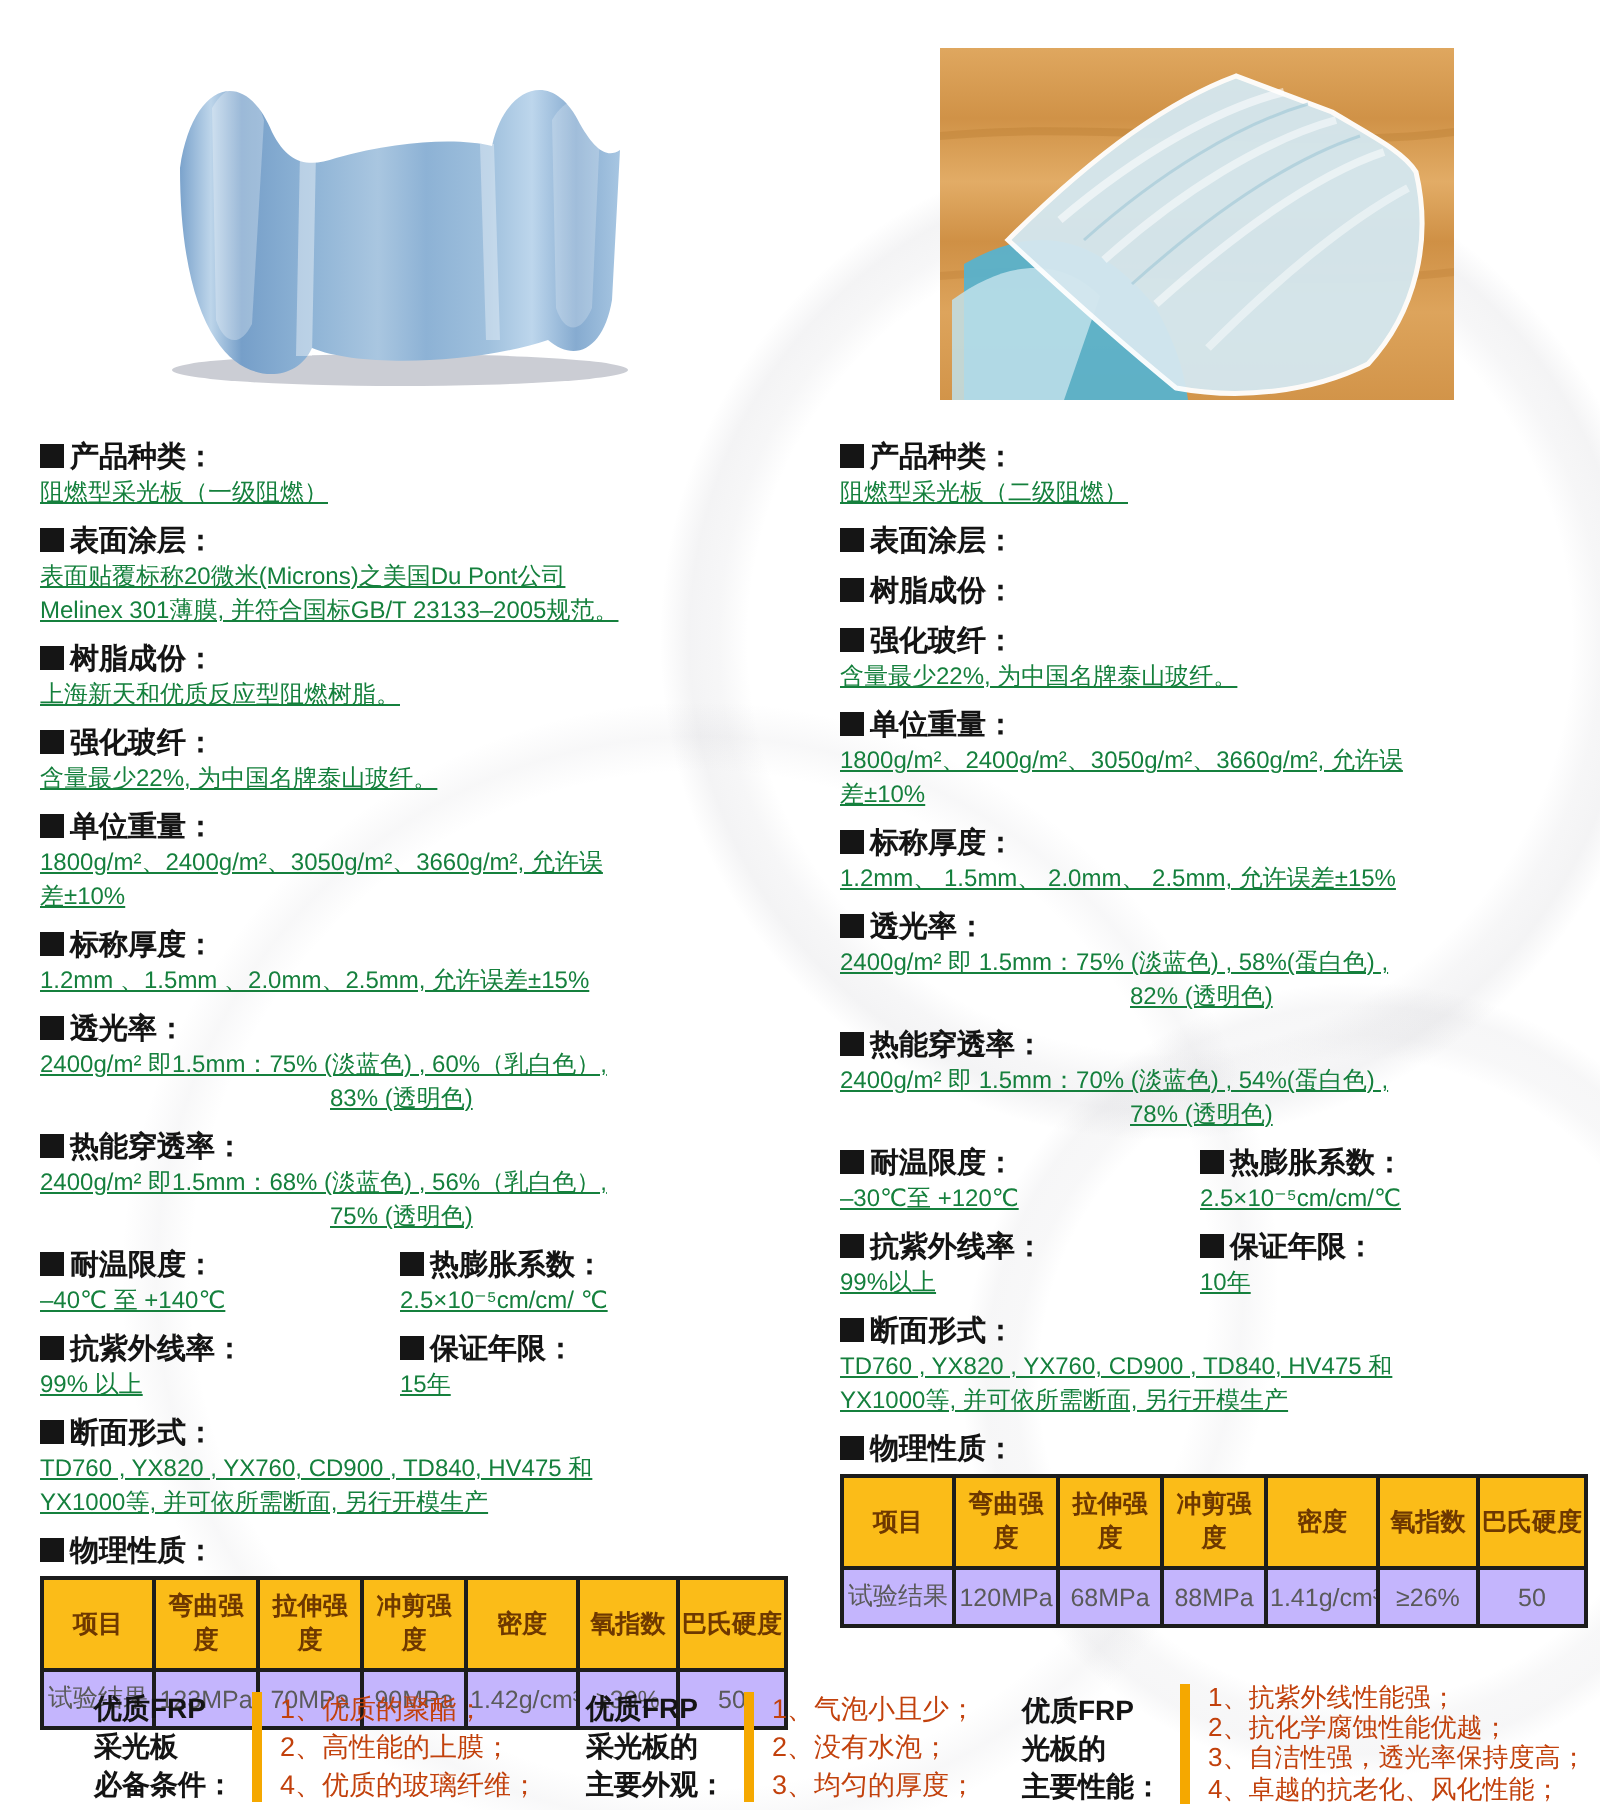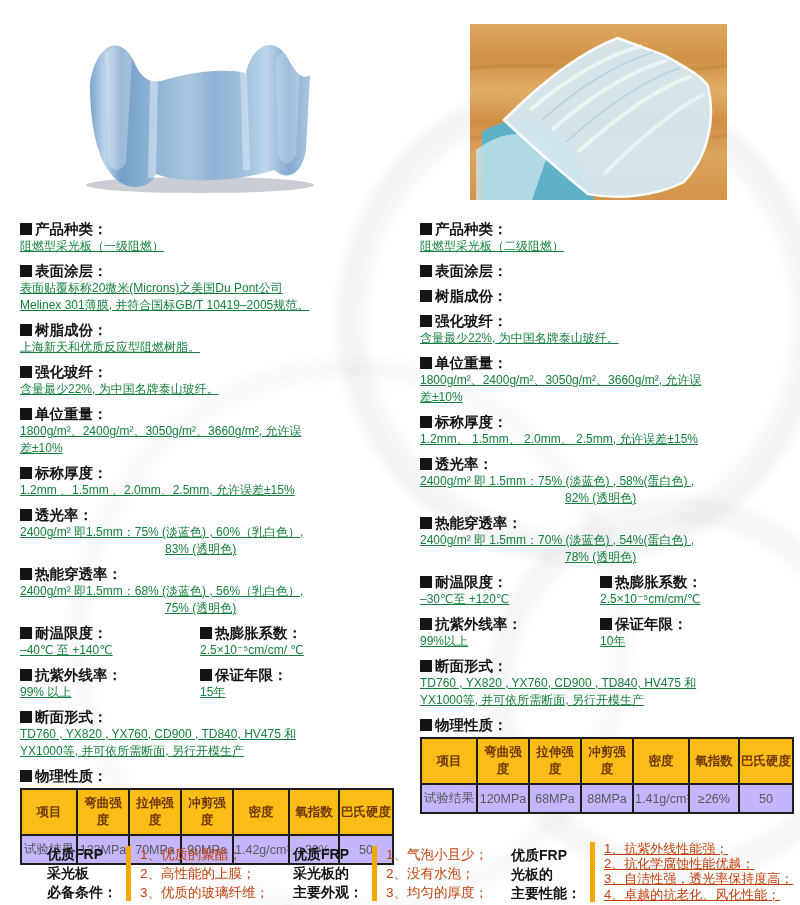--- a/index.html
+++ b/index.html
@@ -42,21 +42,21 @@
   table.phys th{background:#fbbc18;color:#6e3800;font-size:12.5px;font-weight:bold;}
   table.phys td{background:#c4b5fd;color:#5a5a5a;font-size:12.5px;}
 
   .fgroup{position:absolute;display:flex;margin-left:25px;}
   .fg1{left:22px;top:845px;}
   .fg2{left:268px;top:845px;}
   .fg3{left:486px;top:841px;}
   .flabel{font-size:14px;font-weight:bold;color:#141414;line-height:19px;white-space:nowrap;}
   .fbar{width:5px;background:#f5a800;margin:1px 9px 1px 9px;flex:none;}
   .flist{font-size:13.5px;color:#c2410c;line-height:19px;white-space:nowrap;}
-  .fg3 .flist{line-height:15.2px;font-size:13px;text-decoration:underline;}
+  .fg3 .flist{line-height:15.2px;font-size:13px;}
 </style>
 </head>
 <body>
 
 <div class="swirl s1"></div>
 <div class="swirl s2"></div>
 <div class="swirl s3"></div>
 
 <div class="photo left">
   <svg width="272" height="176" viewBox="0 0 272 176">
@@ -116,21 +116,21 @@
 </div>
 
 <div class="col left">
   <div class="sec">
     <div class="h"><span class="sq"></span><span>产品种类：</span></div>
     <div class="b">阻燃型采光板（一级阻燃）</div>
   </div>
   <div class="sec">
     <div class="h"><span class="sq"></span><span>表面涂层：</span></div>
     <div class="b">表面贴覆标称20微米(Microns)之美国Du Pont公司
-Melinex 301薄膜, 并符合国标GB/T 10419–2005规范。</div>
+Melinex 301薄膜, 并符合国标GB/T 23133–2005规范。</div>
   </div>
   <div class="sec">
     <div class="h"><span class="sq"></span><span>树脂成份：</span></div>
     <div class="b">上海新天和优质反应型阻燃树脂。</div>
   </div>
   <div class="sec">
     <div class="h"><span class="sq"></span><span>强化玻纤：</span></div>
     <div class="b">含量最少22%, 为中国名牌泰山玻纤。</div>
   </div>
   <div class="sec">
@@ -311,21 +311,21 @@
 <div class="fgroup fg1">
   <div class="flabel">
     <div>优质FRP</div>
     <div>采光板</div>
     <div>必备条件：</div>
   </div>
   <div class="fbar"></div>
   <div class="flist">
     <div>1、优质的聚酯；</div>
     <div>2、高性能的上膜；</div>
-    <div>3、优质的玻璃纤维；</div>
+    <div>4、优质的玻璃纤维；</div>
   </div>
 </div>
 
 <div class="fgroup fg2">
   <div class="flabel">
     <div>优质FRP</div>
     <div>采光板的</div>
     <div>主要外观：</div>
   </div>
   <div class="fbar"></div>

